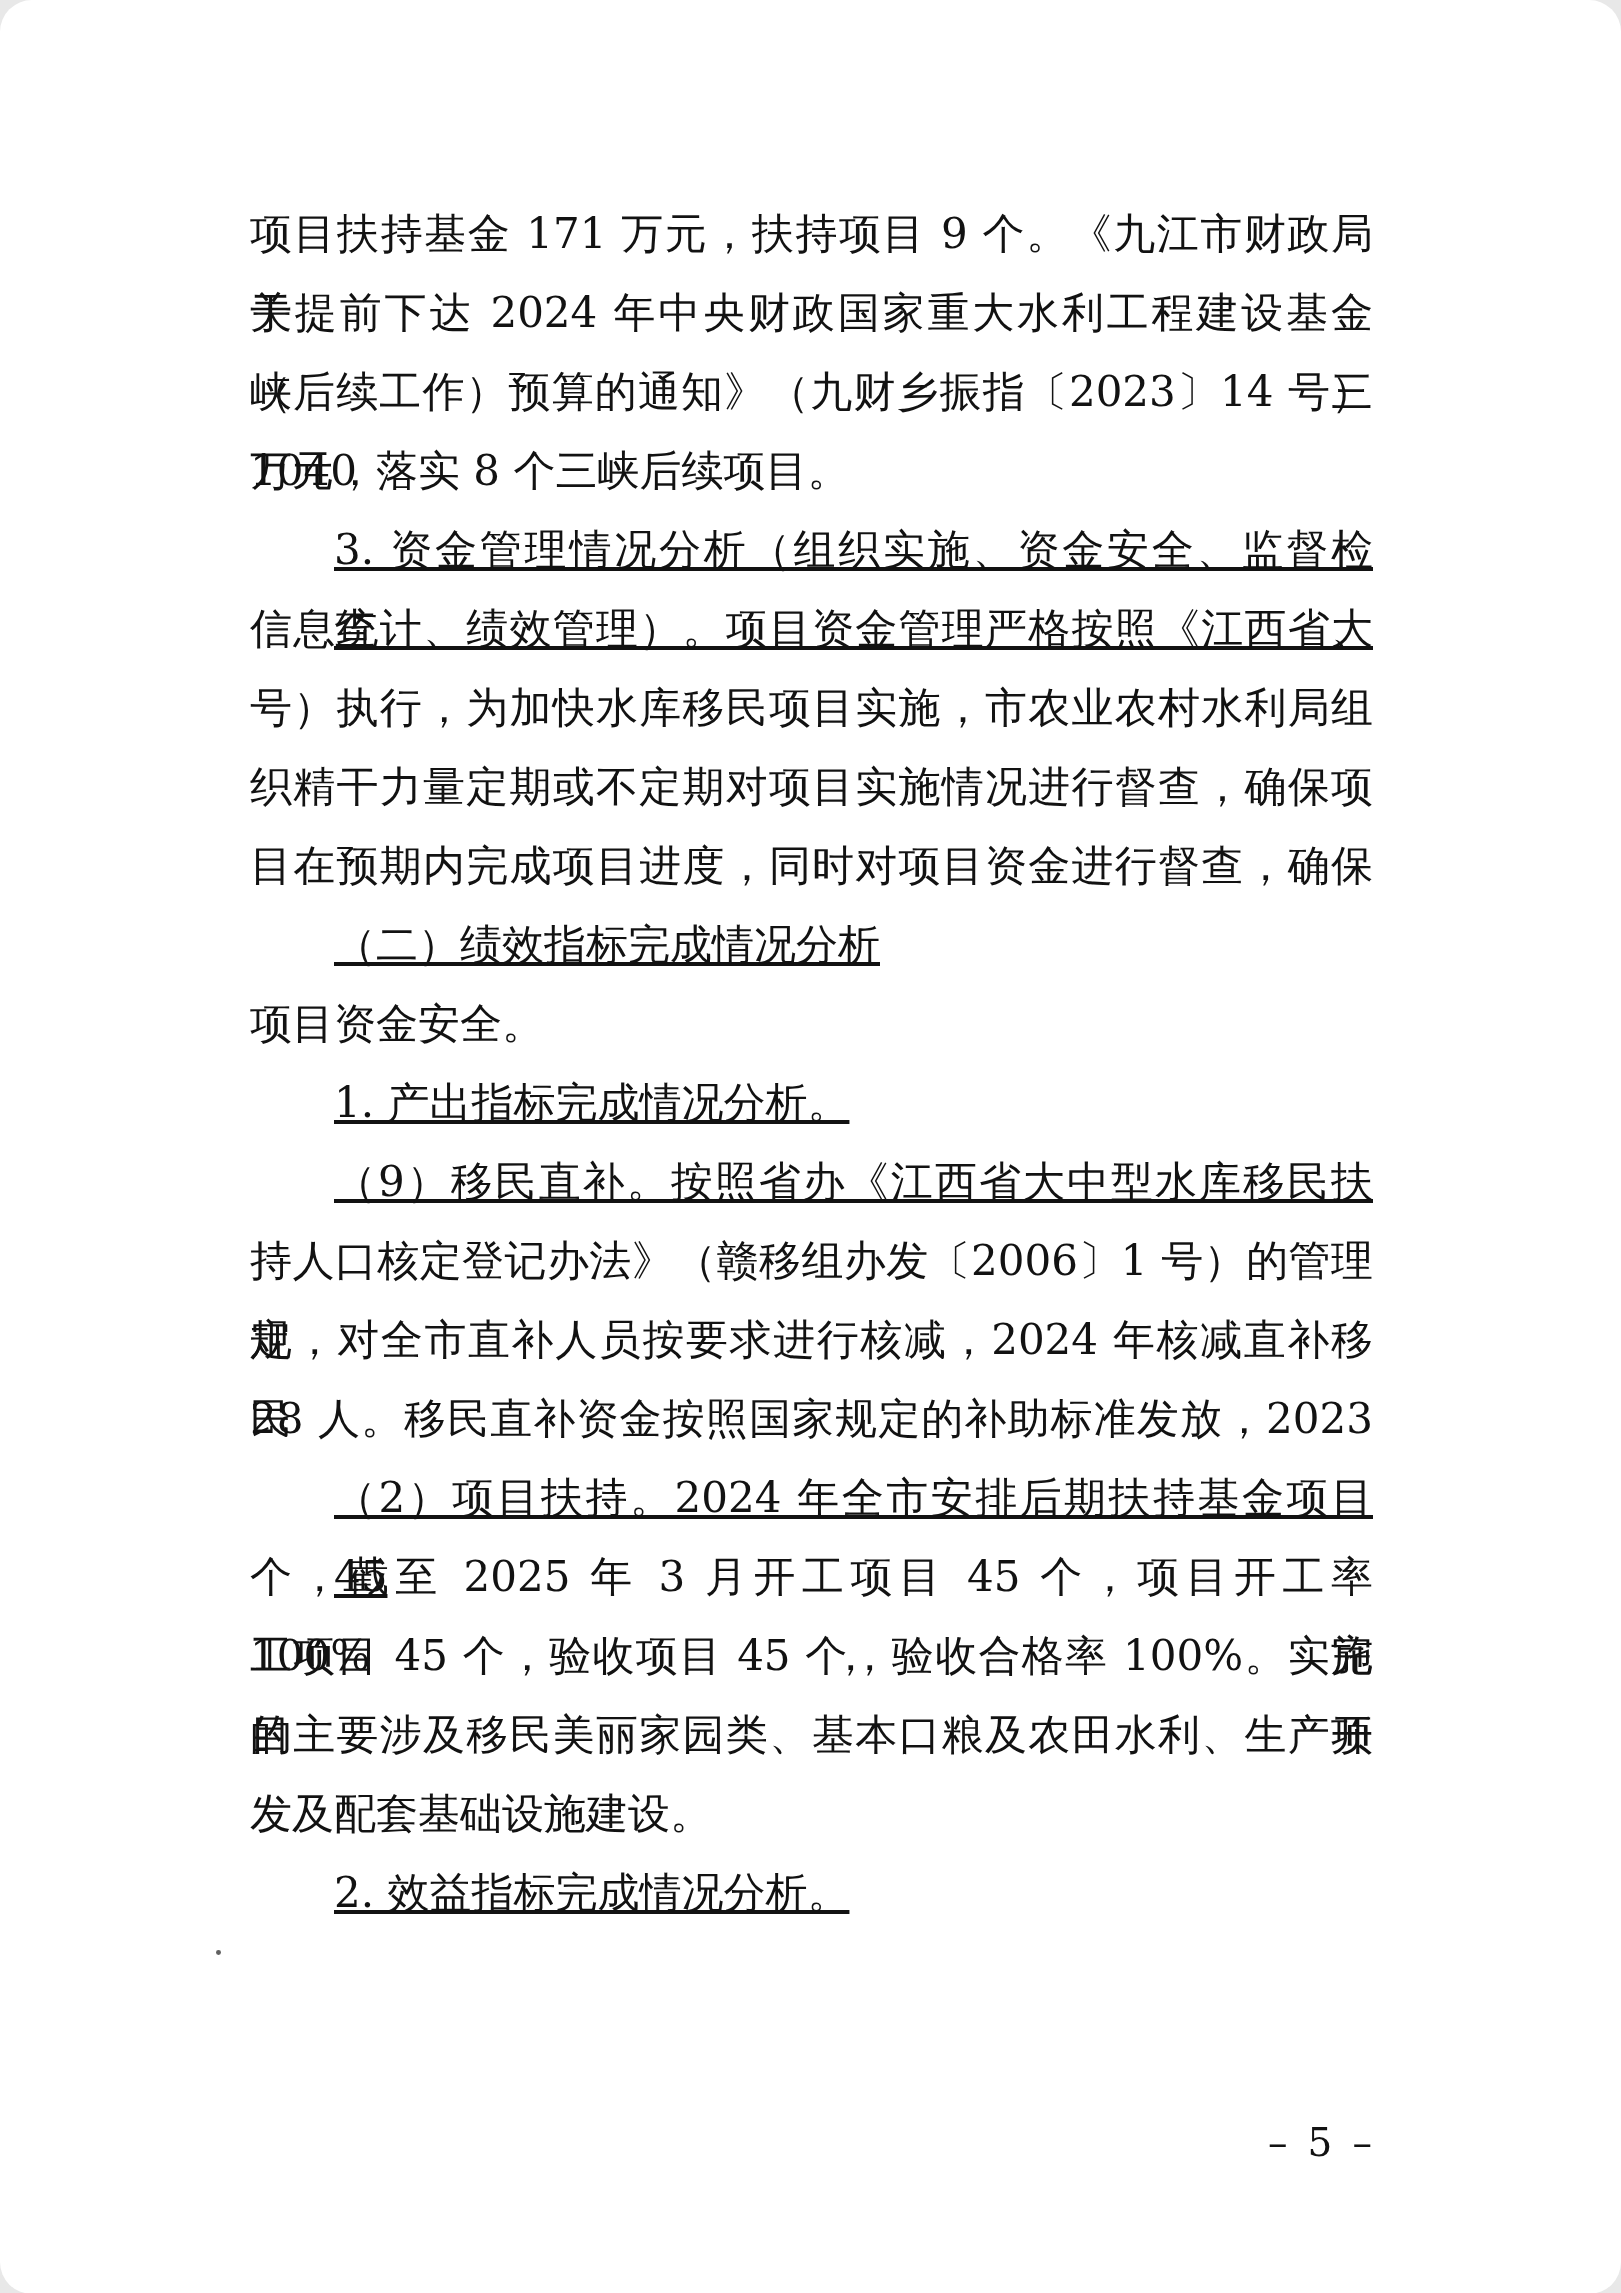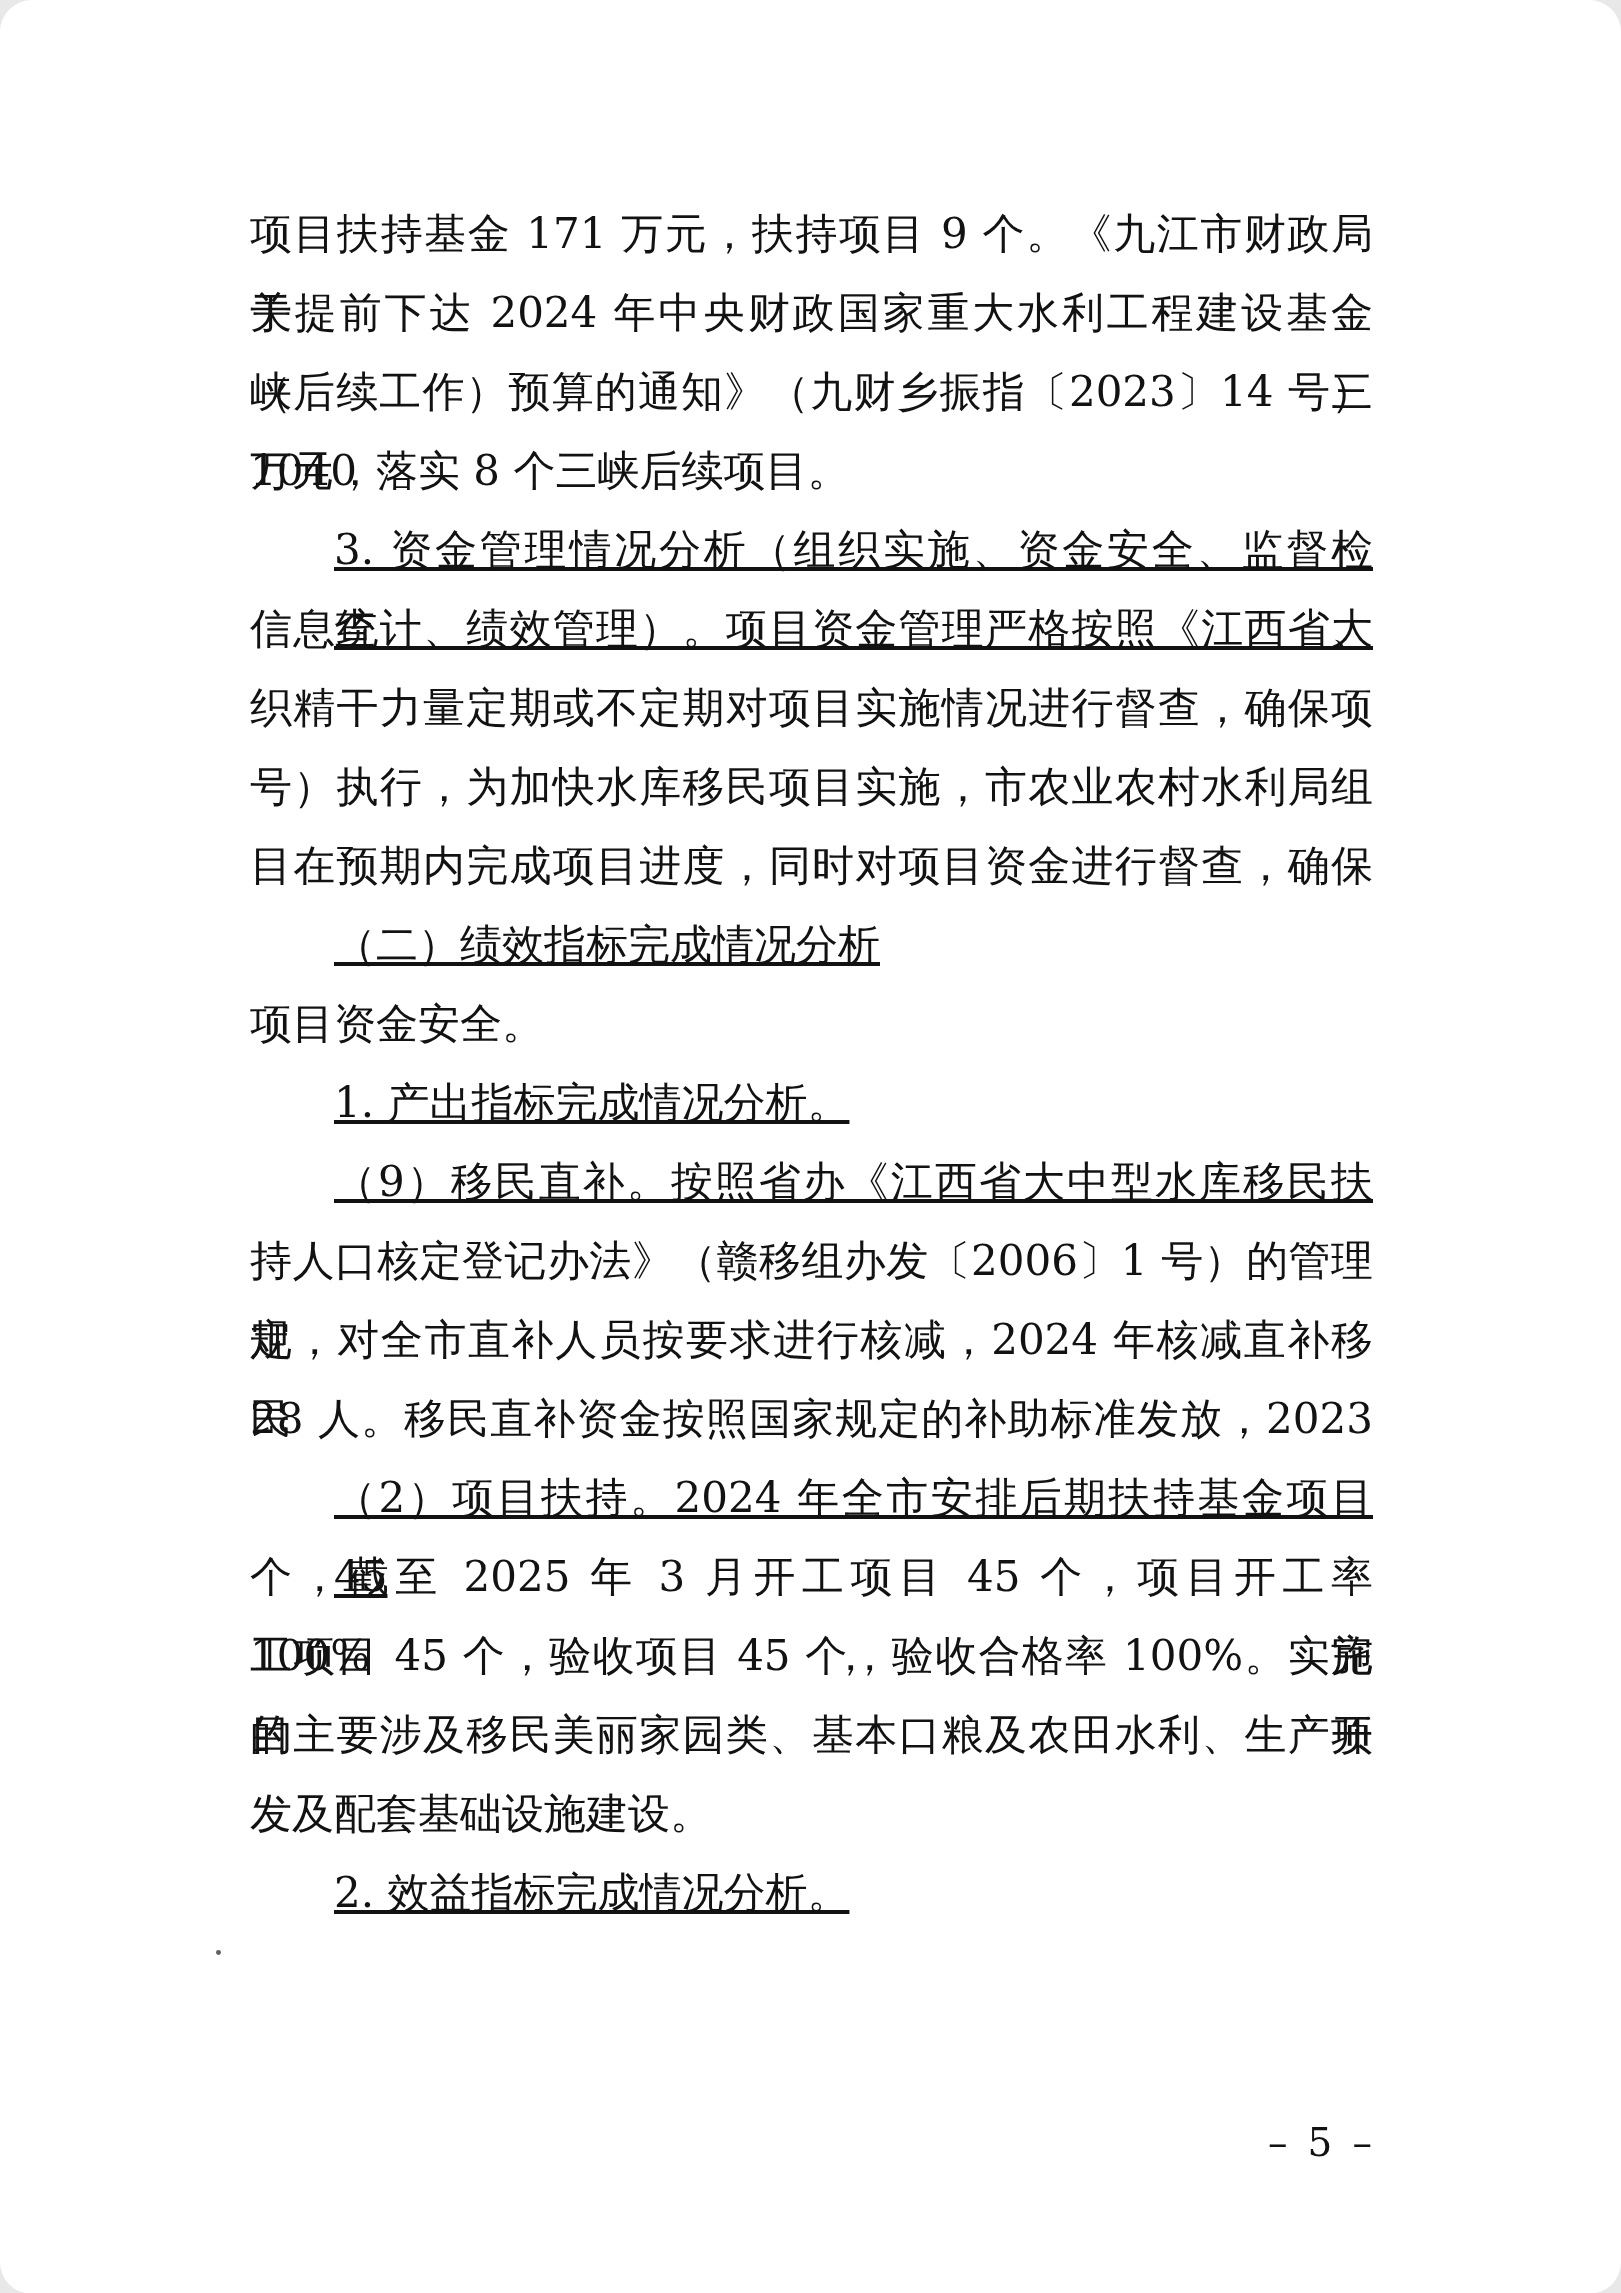--- a/index.html
+++ b/index.html
@@ -69,22 +69,22 @@
 <body>
 
 <div class="page">
   <div class="content" id="content">
       <div class="line">项目扶持基金 171 万元，扶持项目 9 个。《九江市财政局关</div>
       <div class="line">于提前下达 2024 年中央财政国家重大水利工程建设基金（三</div>
       <div class="line">峡后续工作）预算的通知》（九财乡振指〔2023〕14 号）1040</div>
       <div class="line no-justify">万元，落实 8 个三峡后续项目。</div>
       <div class="line indent">3. 资金管理情况分析（组织实施、资金安全、监督检查、</div>
       <div class="line">信息统计、绩效管理）。项目资金管理严格按照《江西省大</div>
+      <div class="line">号）执行，为加快水库移民项目实施，市农业农村水利局组</div>
       <div class="line">织精干力量定期或不定期对项目实施情况进行督查，确保项</div>
-      <div class="line">号）执行，为加快水库移民项目实施，市农业农村水利局组</div>
       <div class="line">目在预期内完成项目进度，同时对项目资金进行督查，确保</div>
       <div class="line indent no-justify heading">（二）绩效指标完成情况分析</div>
       <div class="line no-justify">项目资金安全。</div>
       <div class="line indent no-justify">1. 产出指标完成情况分析。</div>
       <div class="line indent">（9）移民直补。按照省办《江西省大中型水库移民扶</div>
       <div class="line">持人口核定登记办法》（赣移组办发〔2006〕1 号）的管理规</div>
       <div class="line">定，对全市直补人员按要求进行核减，2024 年核减直补移民</div>
       <div class="line">28 人。移民直补资金按照国家规定的补助标准发放，2023</div>
       <div class="line indent">（2）项目扶持。2024 年全市安排后期扶持基金项目 45</div>
       <div class="line">个，截至 2025 年 3 月开工项目 45 个，项目开工率 100%，完</div>

